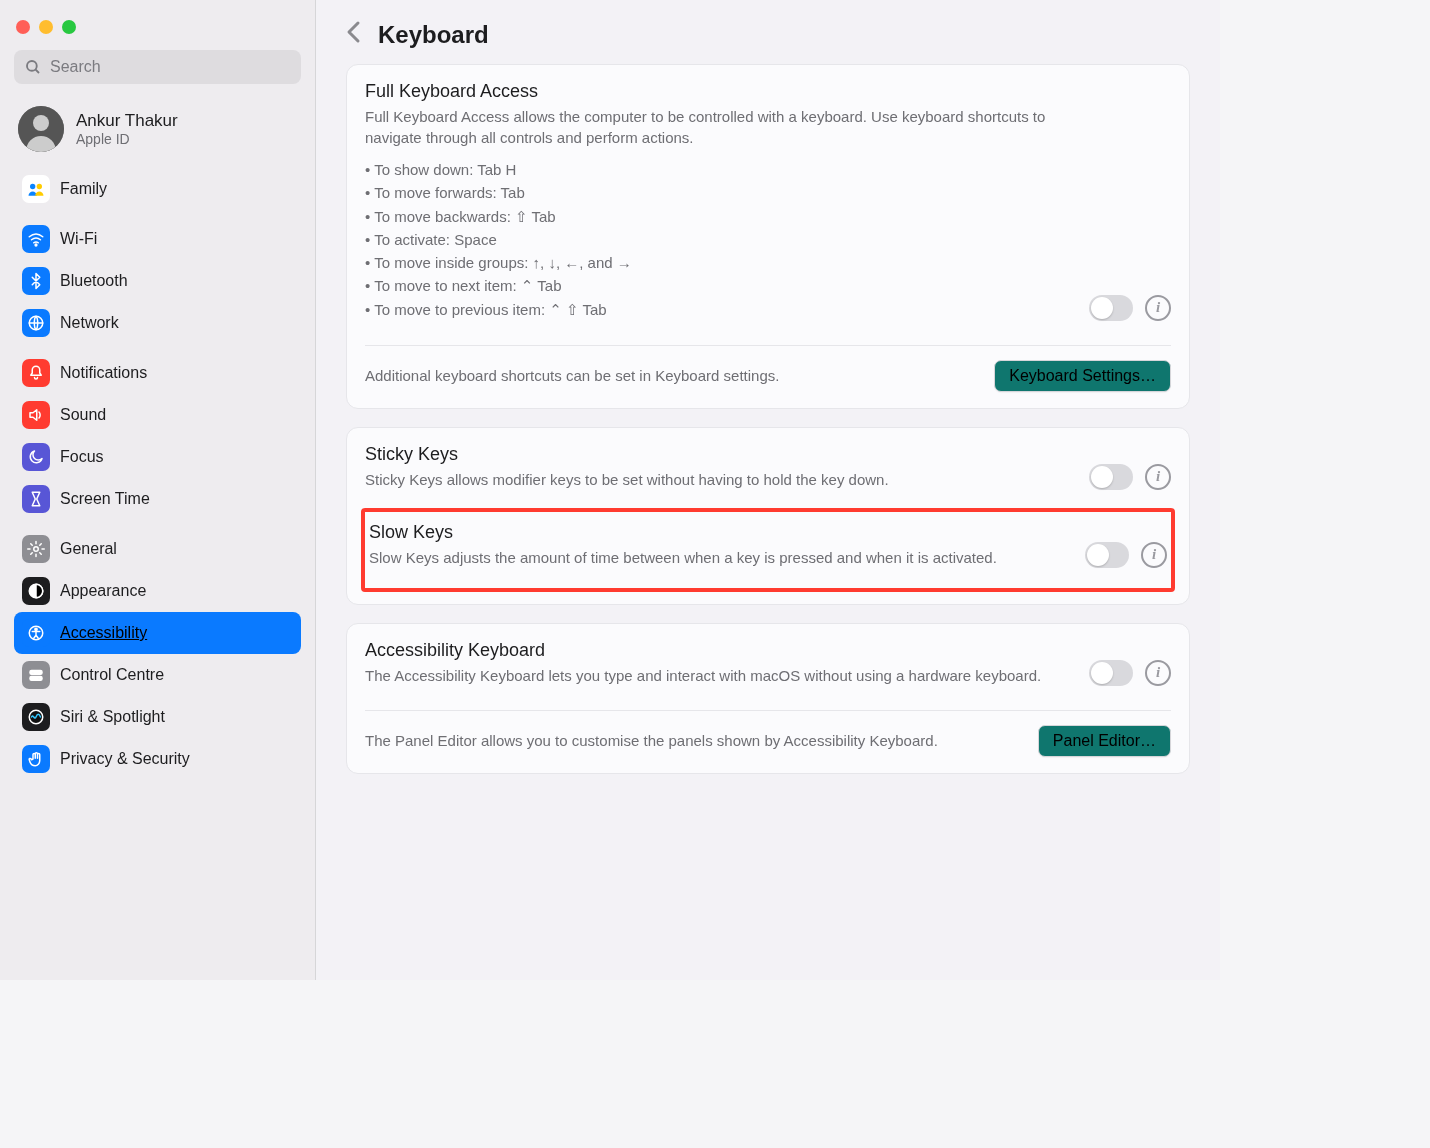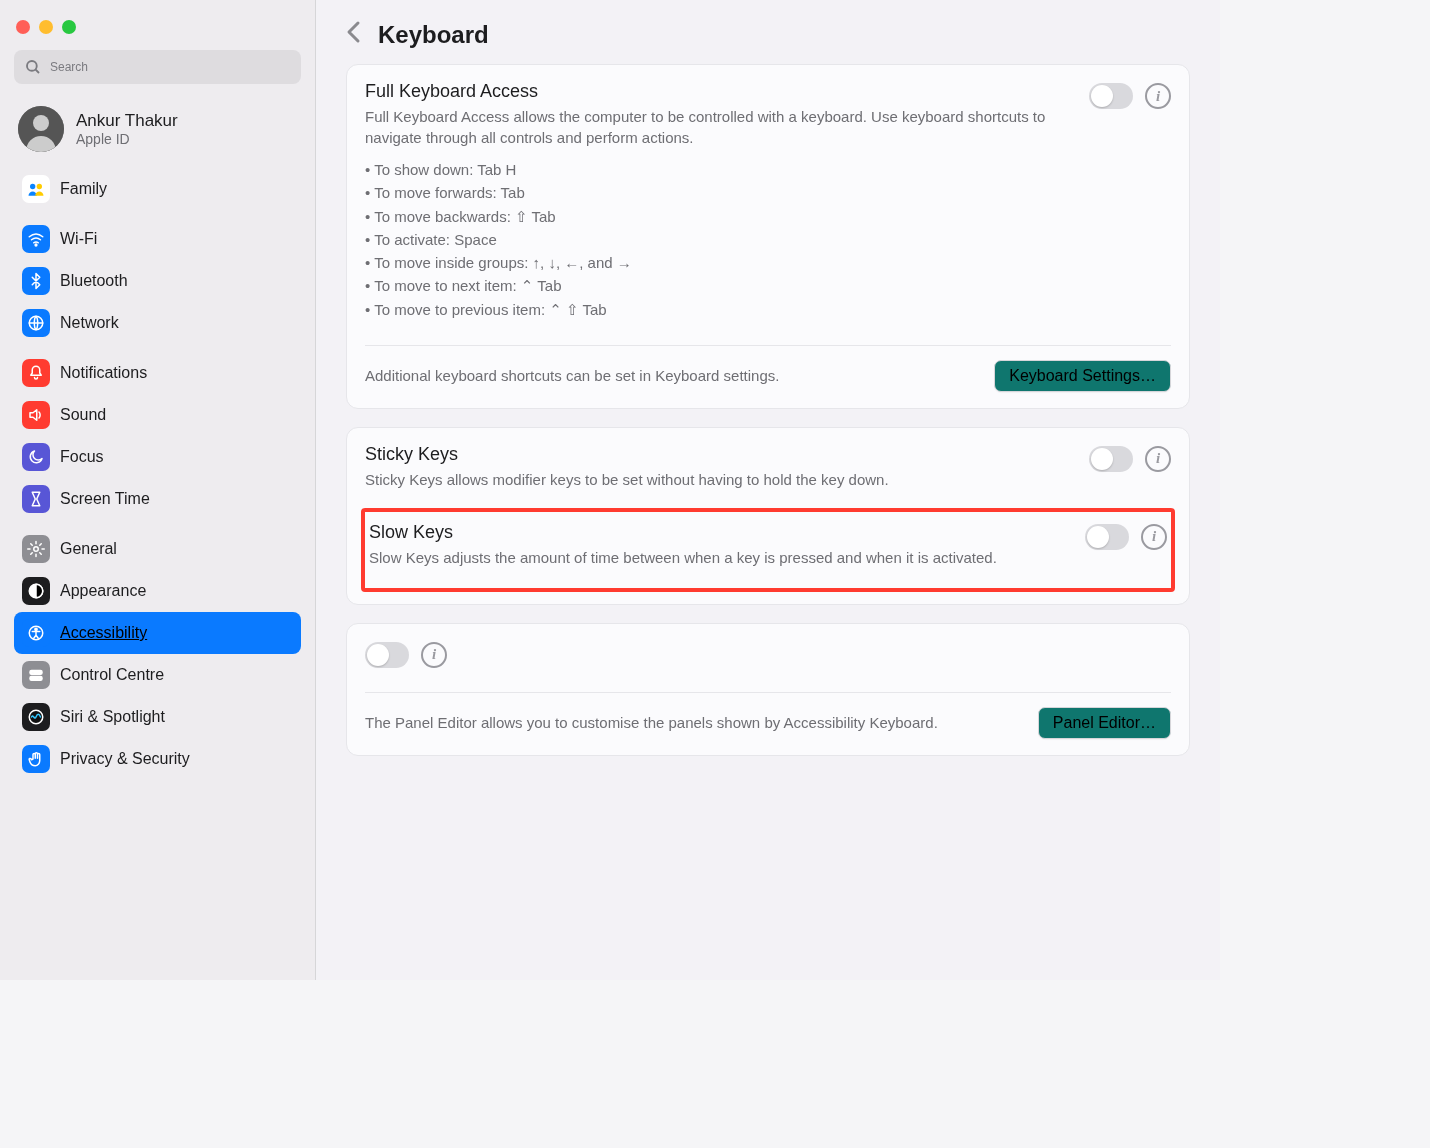--- a/index.html
+++ b/index.html
@@ -29,21 +29,21 @@
   .search-wrap {
     display: flex; align-items: center;
     background: #dedcdf;
     border-radius: 8px;
     padding: 8px 10px;
     gap: 8px;
     margin-bottom: 18px;
   }
   .search-wrap input {
     border: none; background: transparent; outline: none;
-    font-size: 12px; flex: 1; color: #4c1d95;
+    font-size: 16px; flex: 1; color: #4c1d95;
   }
   .search-wrap input::placeholder { color: #7b7b80; }
   .user-row {
     display: flex; align-items: center; gap: 12px;
     padding: 4px 4px 16px 4px;
   }
   .avatar {
     width: 46px; height: 46px; border-radius: 50%; background: #888; overflow: hidden;
     display:flex; align-items:center; justify-content:center;
   }
@@ -73,21 +73,21 @@
   .back-chevron { font-size: 22px; color: #8a8a8e; cursor: pointer; }
   .header-title { font-size: 24px; font-weight: 700; }
   .content { padding: 0 30px 20px 30px; display: flex; flex-direction: column; gap: 18px; }
   .card {
     background: #fbfbfd;
     border: 1px solid #e6e6ea;
     border-radius: 12px;
     padding: 16px 18px;
   }
   .section {
-    display: flex; align-items: flex-start; gap: 12px;
+    display: flex; align-items: flex-end; gap: 12px;
     padding: 12px 0;
   }
   .section-text { flex: 1; }
   .sec-title { font-size: 18px; font-weight: 500; margin-bottom: 4px; }
   .sec-desc { font-size: 15px; color: #6e6e73; line-height: 1.4; }
   .toggle {
     width: 44px; height: 26px; background: #d9d9dd; border-radius: 13px;
     position: relative; flex-shrink: 0; margin-top: 2px;
   }
   .toggle::after {
@@ -341,20 +341,24 @@
             <div class="sec-desc">Slow Keys adjusts the amount of time between when a key is pressed and when it is activated.</div>
           </div>
           <div class="toggle"></div>
           <div class="info-btn">i</div>
         </div>
       </div>
     </div>
 
     <div class="card">
       <div class="section" style="padding-top:0">
+        <div class="section-text">
+          <div class="sec-title">Accessibility Keyboard</div>
+          <div class="sec-desc">The Accessibility Keyboard lets you type and interact with macOS without using a hardware keyboard.</div>
+        </div>
         <div class="toggle"></div>
         <div class="info-btn">i</div>
       </div>
       <div class="row-flex">
         <div class="sec-desc">The Panel Editor allows you to customise the panels shown by Accessibility Keyboard.</div>
         <button class="mac-button">Panel Editor…</button>
       </div>
     </div>
 
   </div>

